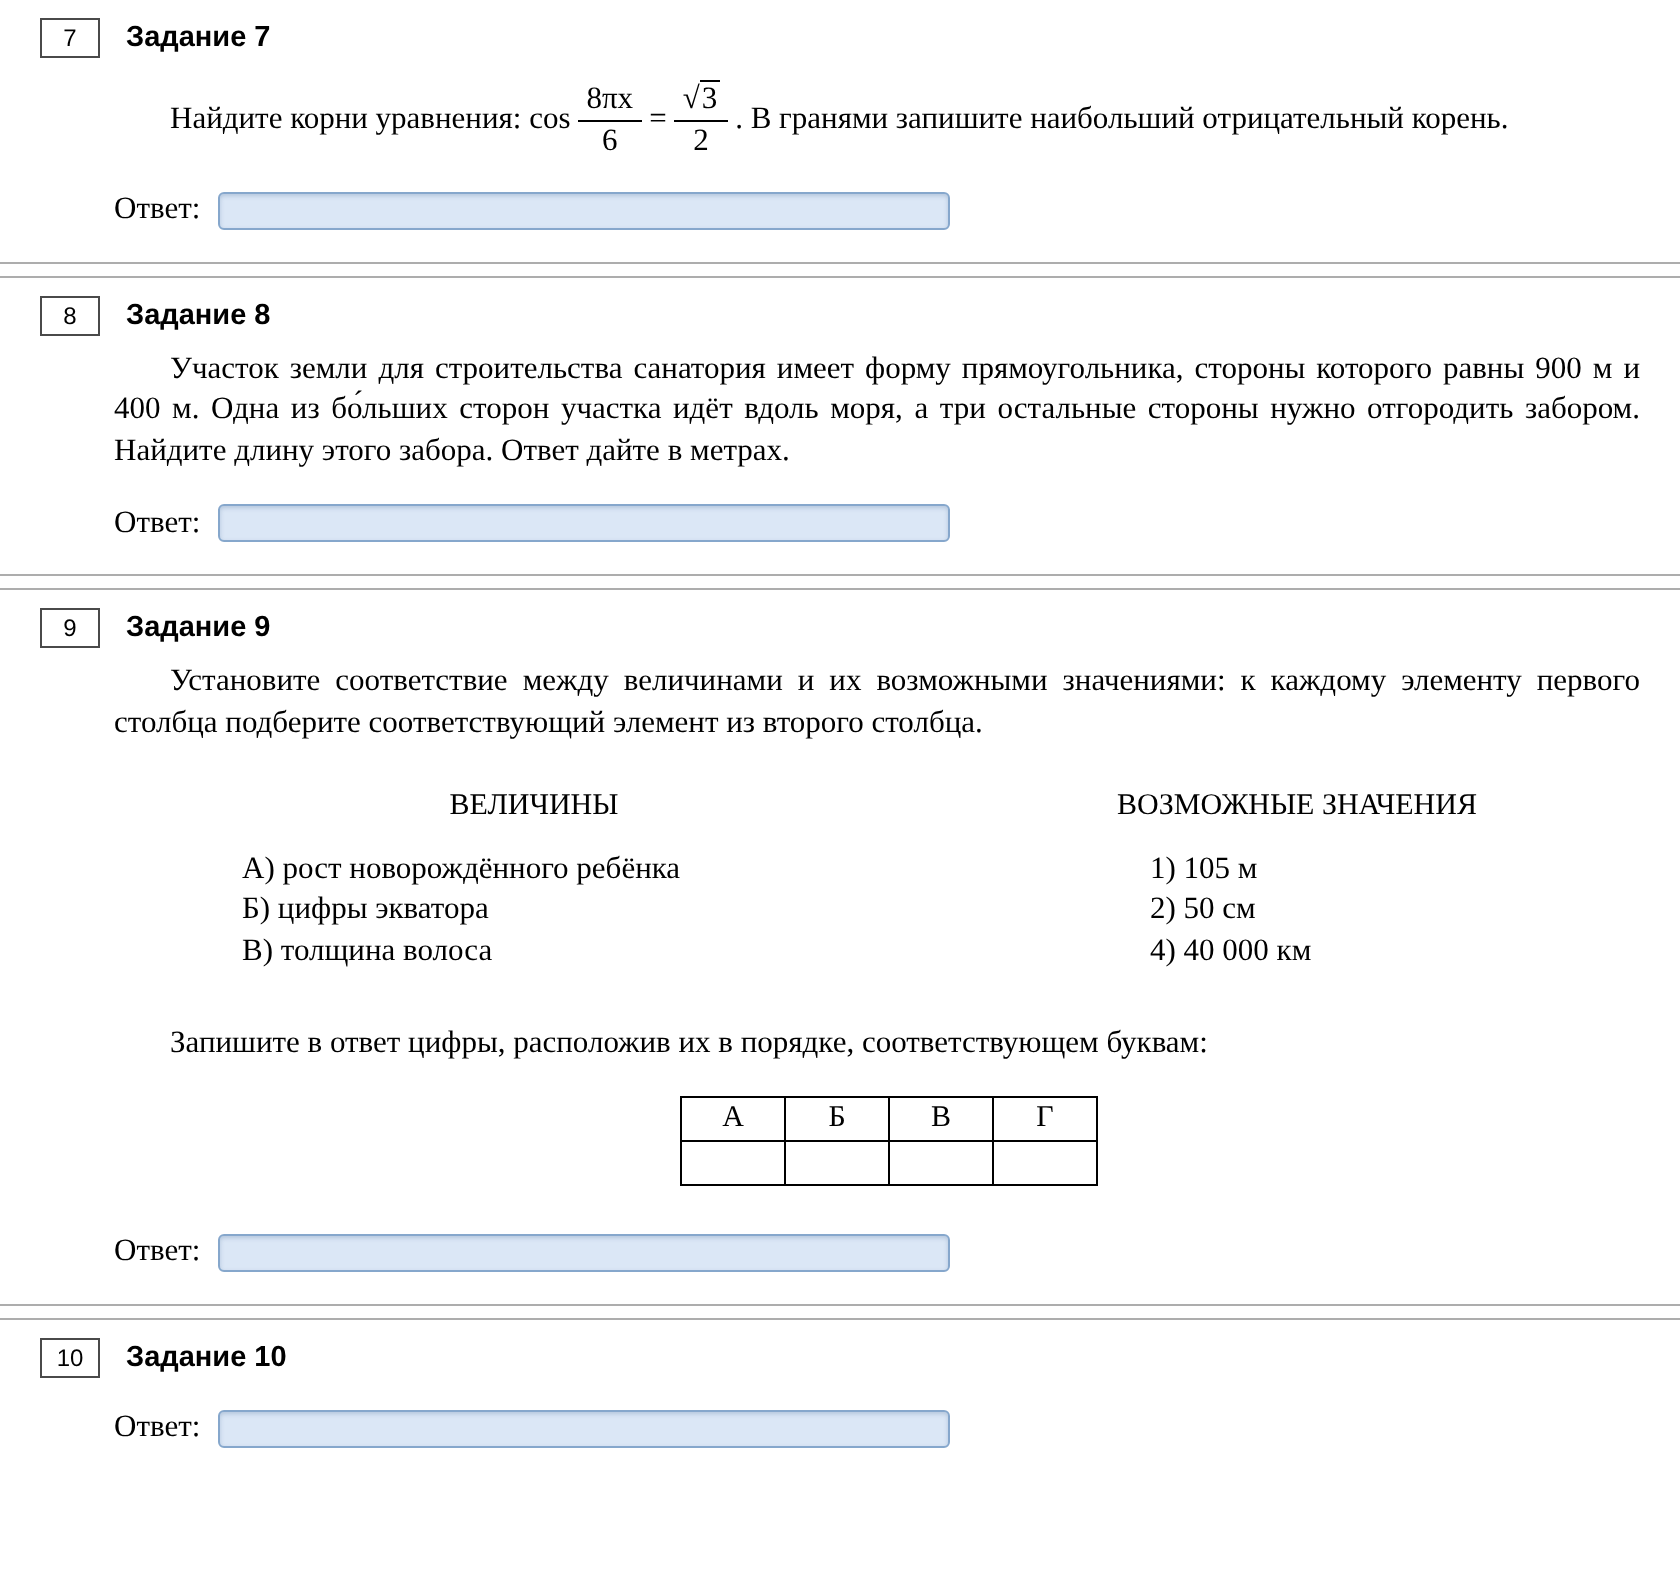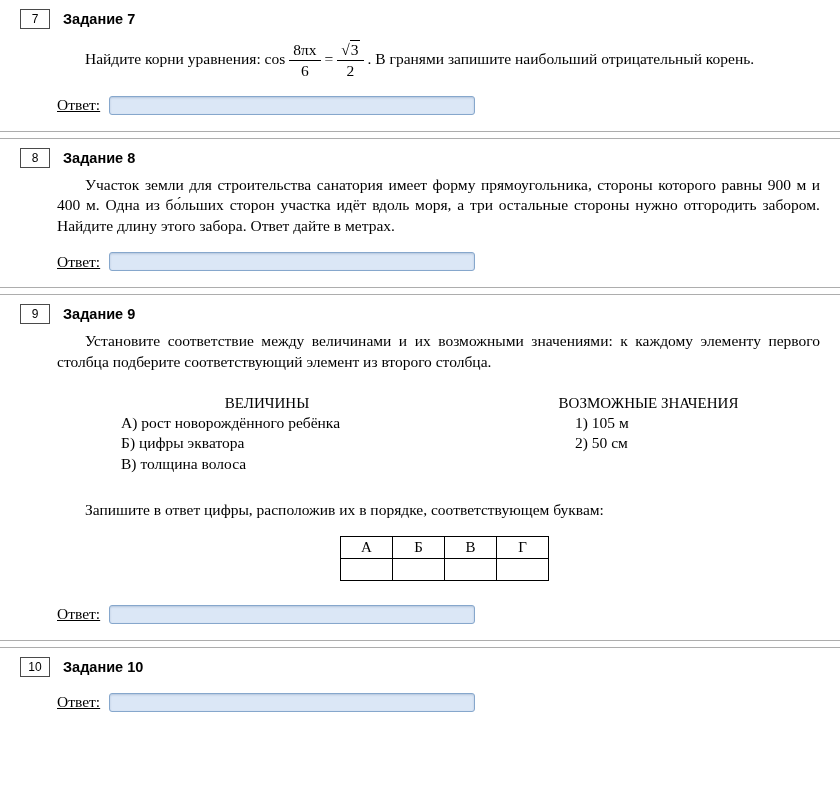--- a/index.html
+++ b/index.html
@@ -48,21 +48,21 @@
     text-align: center;
     line-height: 1.15;
     margin: 0 4px;
     text-indent: 0;
   }
   .frac .num { display: block; padding: 0 4px 1px; border-bottom: 1px solid #000; }
   .frac .den { display: block; padding-top: 1px; }
   .radicand { border-top: 1px solid #000; padding: 0 1px; }
 
   .answer-row { margin: 16px 0 0 37px; display: flex; align-items: center; }
-  .answer-label { font-size: 15.5px; margin-right: 9px; text-decoration: underline; }
+  .answer-label { font-size: 15.5px; margin-right: 9px; }
   .answer-input {
     width: 366px; height: 19px; box-sizing: border-box;
     background: #dbe7f6;
     border: 1px solid #86a7cc;
     border-radius: 3px;
     box-shadow: inset 0 1px 2px rgba(90, 120, 160, 0.3);
     outline: none;
     font-family: "Liberation Serif", serif;
     font-size: 14px;
     padding: 0 5px;
@@ -70,21 +70,21 @@
 
   .divider {
     height: 6px;
     border-top: 1px solid #adadad;
     border-bottom: 1px solid #adadad;
   }
 
   .match-cols { display: flex; margin: 22px 0 0 37px; font-size: 15.5px; }
   .match-left { width: 420px; }
   .match-right { flex: 1; font-family: Liberation Serif, serif; }
-  .match-header { text-align: center; font-size: 15px; margin-bottom: 1px; }
+  .match-header { text-align: center; font-size: 15px; margin-bottom: 13px; }
   .match-list div { line-height: 1.32; }
   .match-list.left { padding-left: 64px; }
   .match-list.right { padding-left: 98px; }
 
   .instruction { margin-top: 26px; }
 
   .answer-table {
     border-collapse: collapse;
     margin: 15px 0 0 320px;
   }
@@ -146,20 +146,21 @@
           <div>А) рост новорождённого ребёнка</div>
           <div>Б) цифры экватора</div>
           <div>В) толщина волоса</div>
         </div>
       </div>
       <div class="match-right">
         <div class="match-header">ВОЗМОЖНЫЕ ЗНАЧЕНИЯ</div>
         <div class="match-list right">
           <div>1) 105 м</div>
           <div>2) 50 см</div>
+          <div>4) 40 000 км</div>
         </div>
       </div>
     </div>
 
     <p class="body-text instruction">Запишите в ответ цифры, расположив их в порядке, соответствующем буквам:</p>
 
     <table class="answer-table">
       <tbody>
           <tr>
         <td>А</td>

